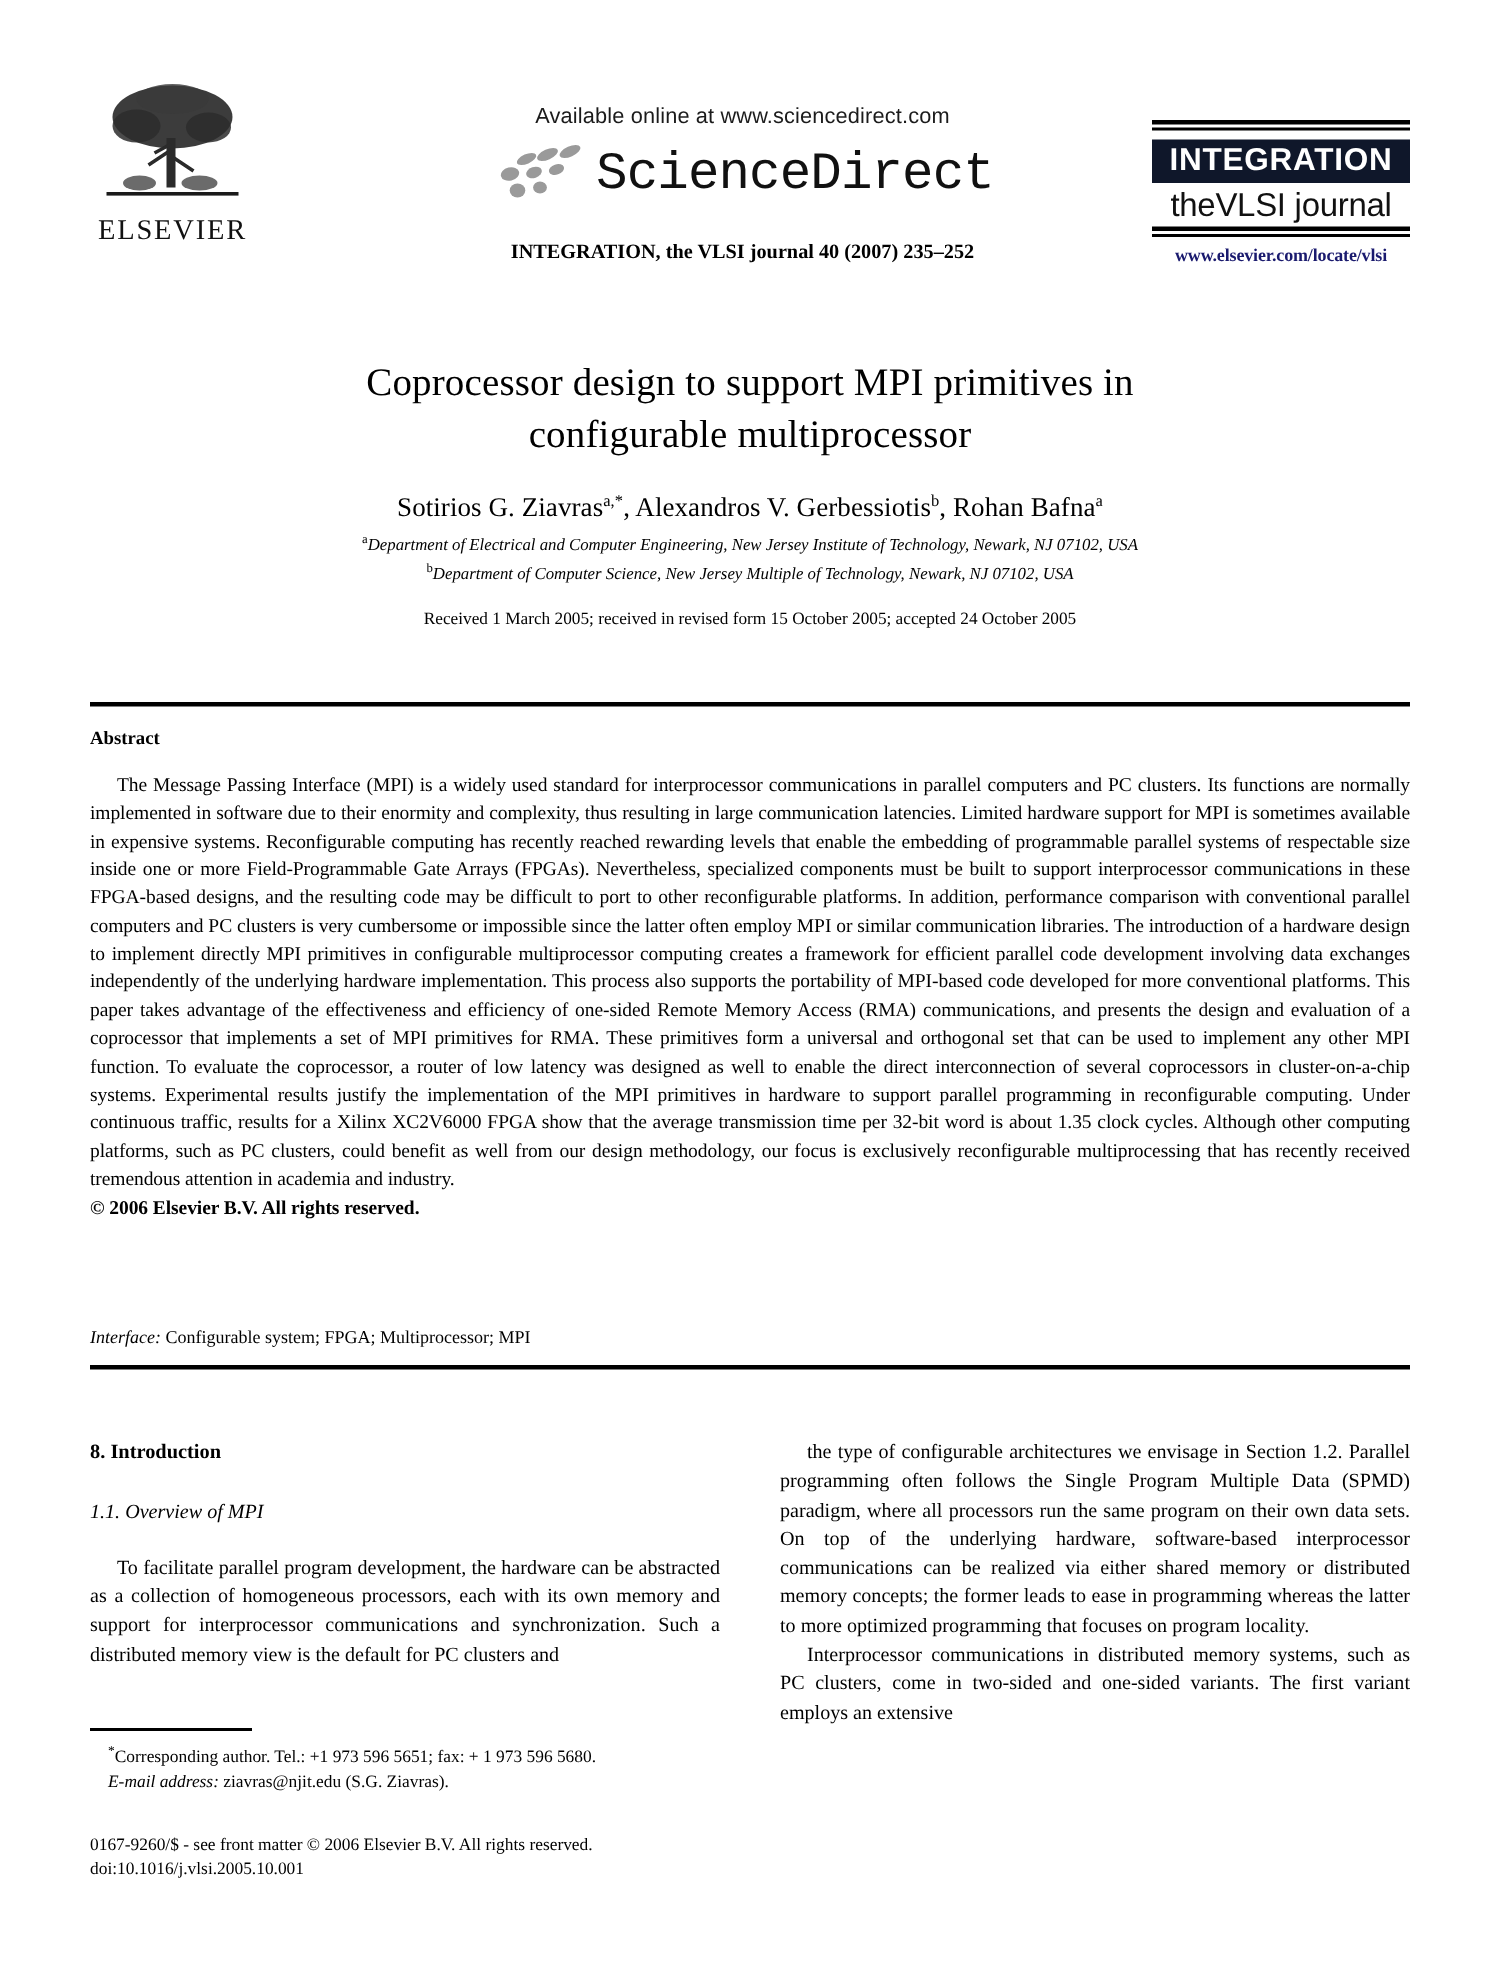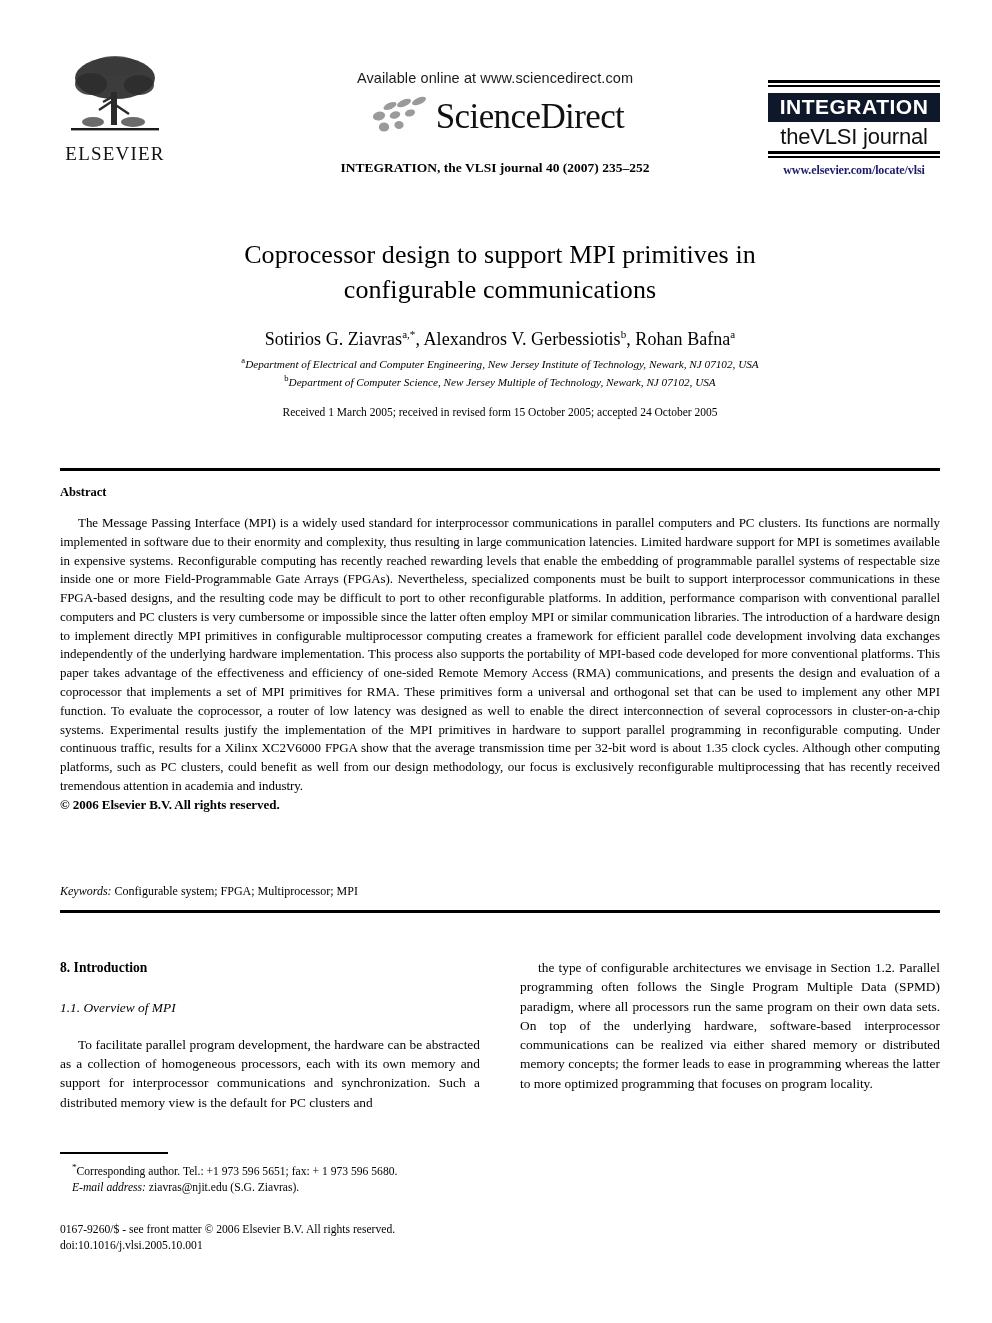--- a/index.html
+++ b/index.html
@@ -59,21 +59,21 @@
     color: #1b1b1b;
     letter-spacing: 0.1px;
   }
   .sd-logo-row {
     display: flex;
     align-items: center;
     justify-content: center;
     margin-top: 8px;
   }
   .sd-wordmark {
-    font-family: Liberation Serif, serif;
+    font-family: Liberation Mono, monospace;
     font-size: 35px;
     letter-spacing: -0.6px;
     color: #111;
     line-height: 1;
     margin-left: 4px;
   }
   .journal-line {
     font-family: "Liberation Serif", serif;
     font-weight: bold;
     font-size: 13.5px;
@@ -304,54 +304,55 @@
       <div class="vlsi-sub">theVLSI journal</div>
       <div class="rule-thick"></div>
       <div class="rule-thin"></div>
       <div class="vlsi-url">www.elsevier.com/locate/vlsi</div>
     </div>
   </div>
 
   <div class="title-block">
     <h1 class="paper-title">
       <span>Coprocessor design to support MPI primitives in</span><br>
-      <span>configurable communications</span>
+      <span>configurable multiprocessor</span>
     </h1>
     <div class="authors">
       <span>Sotirios G. Ziavras</span><sup>a,*</sup><span>, Alexandros V. Gerbessiotis</span><sup>b</sup><span>, Rohan Bafna</span><sup>a</sup>
     </div>
     <div class="affil">
       <div><sup>a</sup><span>Department of Electrical and Computer Engineering, New Jersey Institute of Technology, Newark, NJ 07102, USA</span></div>
       <div><sup>b</sup><span>Department of Computer Science, New Jersey Multiple of Technology, Newark, NJ 07102, USA</span></div>
     </div>
     <div class="dates">Received 1 March 2005; received in revised form 15 October 2005; accepted 24 October 2005</div>
   </div>
 
   <div class="hrule" id="rule-top"></div>
 
   <div class="abstract-section">
     <div class="abstract-head">Abstract</div>
     <p class="abstract-body">The Message Passing Interface (MPI) is a widely used standard for interprocessor communications in parallel computers and PC clusters. Its functions are normally implemented in software due to their enormity and complexity, thus resulting in large communication latencies. Limited hardware support for MPI is sometimes available in expensive systems. Reconfigurable computing has recently reached rewarding levels that enable the embedding of programmable parallel systems of respectable size inside one or more Field-Programmable Gate Arrays (FPGAs). Nevertheless, specialized components must be built to support interprocessor communications in these FPGA-based designs, and the resulting code may be difficult to port to other reconfigurable platforms. In addition, performance comparison with conventional parallel computers and PC clusters is very cumbersome or impossible since the latter often employ MPI or similar communication libraries. The introduction of a hardware design to implement directly MPI primitives in configurable multiprocessor computing creates a framework for efficient parallel code development involving data exchanges independently of the underlying hardware implementation. This process also supports the portability of MPI-based code developed for more conventional platforms. This paper takes advantage of the effectiveness and efficiency of one-sided Remote Memory Access (RMA) communications, and presents the design and evaluation of a coprocessor that implements a set of MPI primitives for RMA. These primitives form a universal and orthogonal set that can be used to implement any other MPI function. To evaluate the coprocessor, a router of low latency was designed as well to enable the direct interconnection of several coprocessors in cluster-on-a-chip systems. Experimental results justify the implementation of the MPI primitives in hardware to support parallel programming in reconfigurable computing. Under continuous traffic, results for a Xilinx XC2V6000 FPGA show that the average transmission time per 32-bit word is about 1.35 clock cycles. Although other computing platforms, such as PC clusters, could benefit as well from our design methodology, our focus is exclusively reconfigurable multiprocessing that has recently received tremendous attention in academia and industry.</p>
     <p class="abstract-body copyline">© 2006 Elsevier B.V. All rights reserved.</p>
   </div>
 
   <div class="keywords">
-    <i>Keywords:</i><span> Configurable system; FPGA; Multiprocessor; MPI</span>
+    <i>Interface:</i><span> Configurable system; FPGA; Multiprocessor; MPI</span>
   </div>
 
   <div class="hrule" id="rule-bottom"></div>
 
   <div class="col" id="col-left">
     <div class="sec-head">8.  Introduction</div>
     <div class="subsec-head">1.1.  Overview of MPI</div>
     <p class="para">To facilitate parallel program development, the hardware can be abstracted as a collection of homogeneous processors, each with its own memory and support for interprocessor communications and synchronization. Such a distributed memory view is the default for PC clusters and</p>
   </div>
 
   <div class="col" id="col-right">
     <p class="para">the type of configurable architectures we envisage in Section 1.2. Parallel programming often follows the Single Program Multiple Data (SPMD) paradigm, where all processors run the same program on their own data sets. On top of the underlying hardware, software-based interprocessor communications can be realized via either shared memory or distributed memory concepts; the former leads to ease in programming whereas the latter to more optimized programming that focuses on program locality.</p>
+    <p class="para">Interprocessor communications in distributed memory systems, such as PC clusters, come in two-sided and one-sided variants. The first variant employs an extensive</p>
   </div>
 
   <div class="footnote">
     <div class="fn-rule"></div>
     <div class="fn-line"><sup>*</sup><span>Corresponding author. Tel.: +1 973 596 5651; fax: + 1 973 596 5680.</span></div>
     <div class="fn-line"><i>E-mail address:</i><span> ziavras@njit.edu (S.G. Ziavras).</span></div>
   </div>
 
   <div class="footer">
     <div>0167-9260/$ - see front matter © 2006 Elsevier B.V. All rights reserved.</div>

